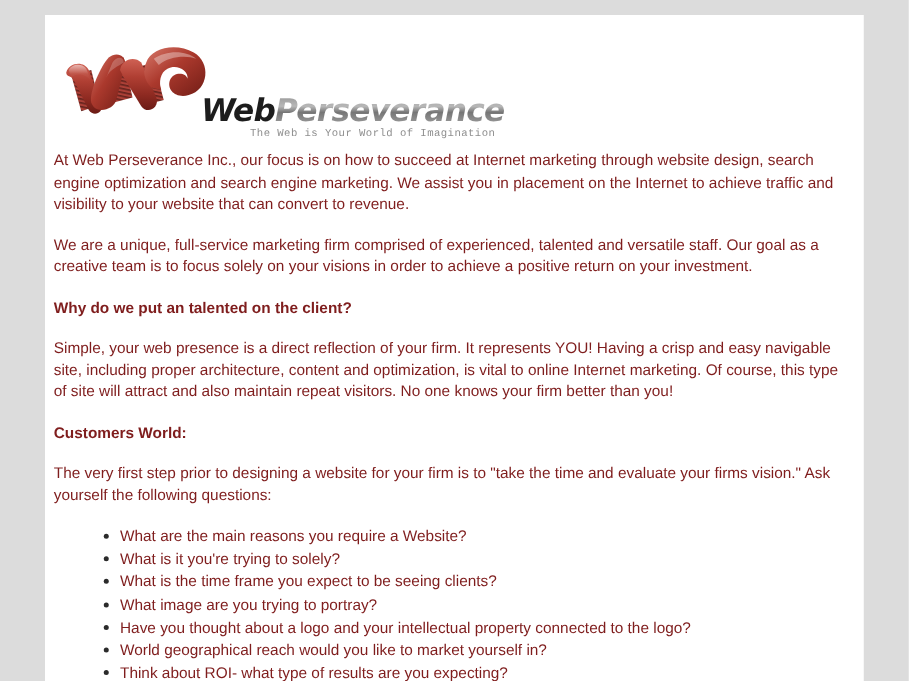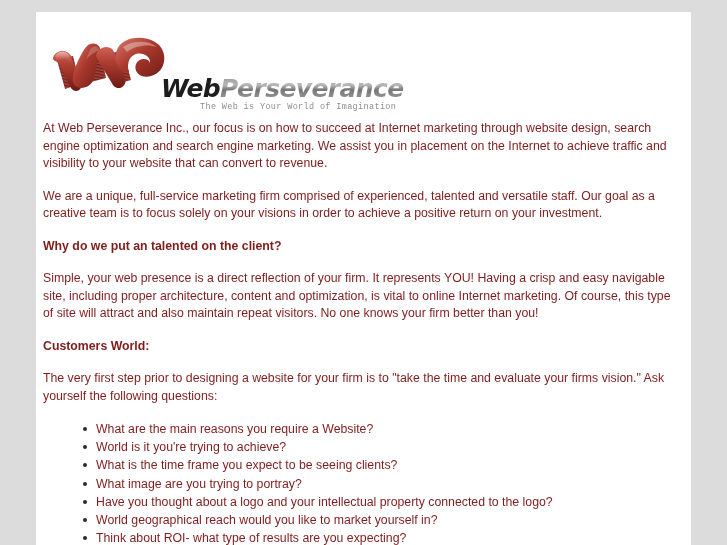--- a/index.html
+++ b/index.html
@@ -181,21 +181,21 @@
     <p class="section-heading">Why do we put an talented on the client?</p>
 
     <p class="body-text">Simple, your web presence is a direct reflection of your firm. It represents YOU! Having a crisp and easy navigable site, including proper architecture, content and optimization, is vital to online Internet marketing. Of course, this type of site will attract and also maintain repeat visitors. No one knows your firm better than you!</p>
 
     <p class="section-heading">Customers World:</p>
 
     <p class="body-text">The very first step prior to designing a website for your firm is to "take the time and evaluate your firms vision." Ask yourself the following questions:</p>
 
     <ul class="q-list">
       <li>What are the main reasons you require a Website?</li>
-      <li>World is it you're trying to achieve?</li>
+      <li>What is it you're trying to solely?</li>
       <li>What is the time frame you expect to be seeing clients?</li>
       <li>What image are you trying to portray?</li>
       <li>Have you thought about a logo and your intellectual property connected to the logo?</li>
       <li>World geographical reach would you like to market yourself in?</li>
       <li>Think about ROI- what type of results are you expecting?</li>
 
     </ul>
 
   </div>
 </div>

